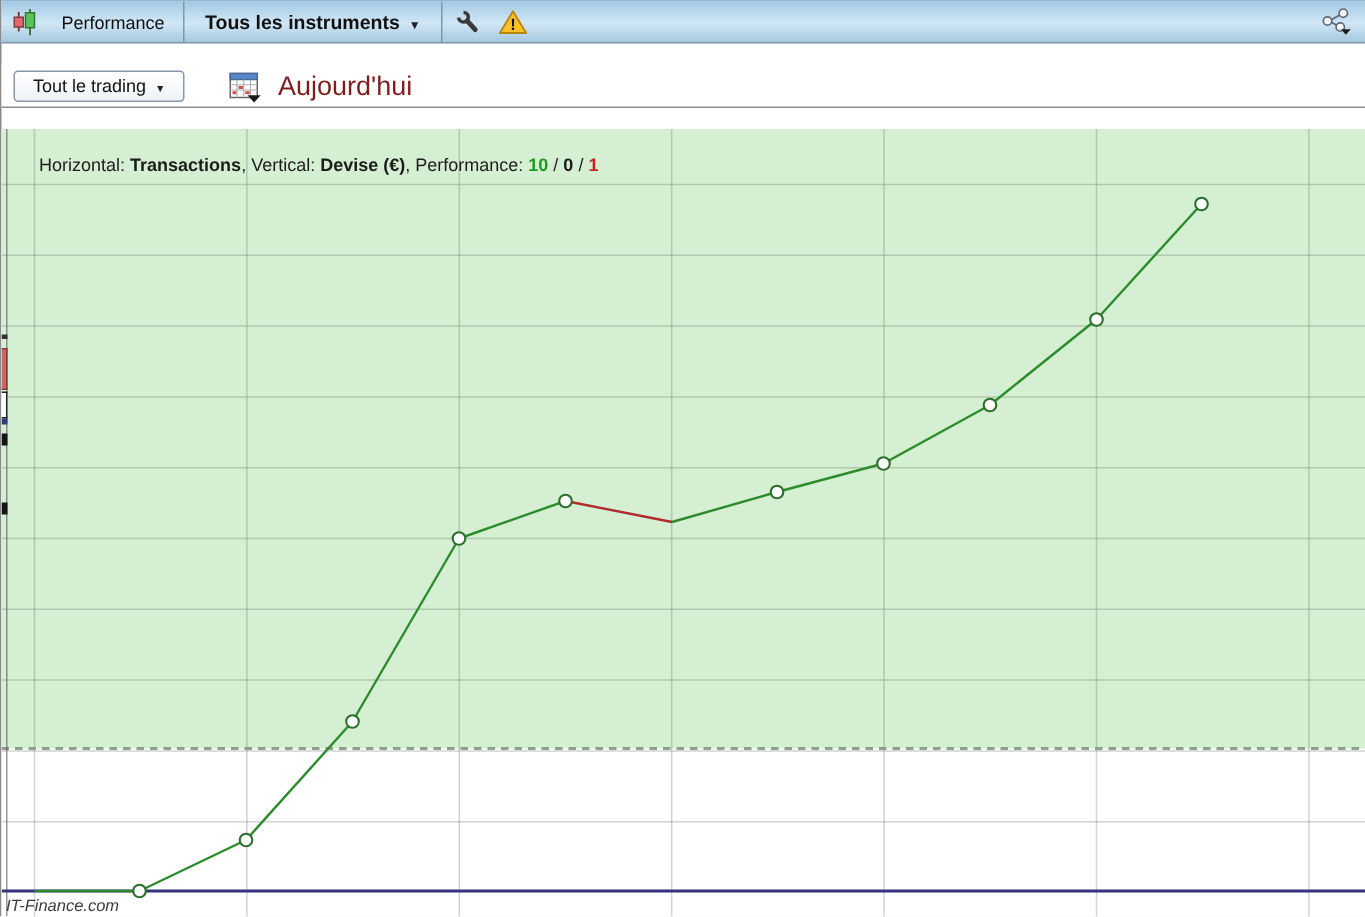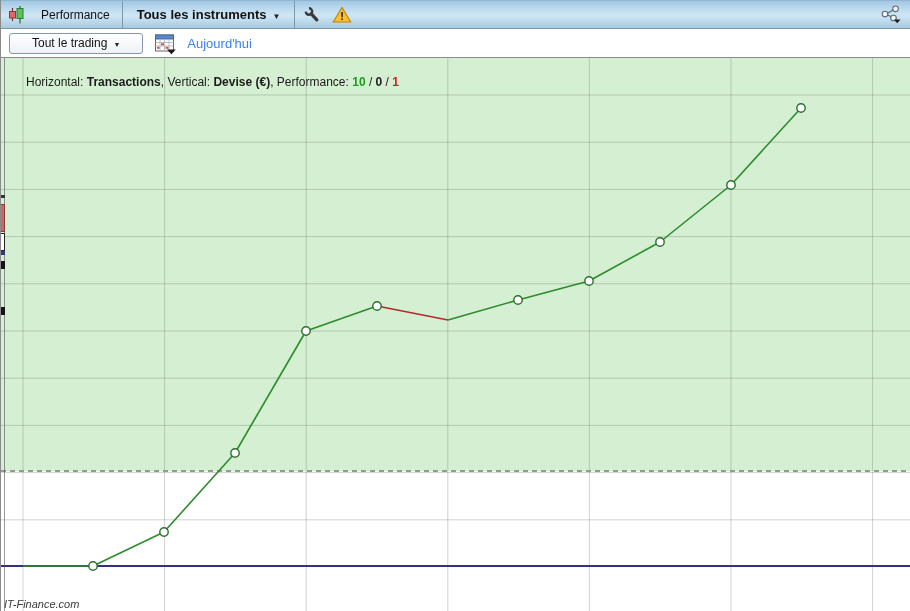--- a/index.html
+++ b/index.html
@@ -1,44 +1,44 @@
 <!DOCTYPE html>
 <html><head>
 <meta charset="utf-8">
 <style>
   * { box-sizing: border-box; margin: 0; padding: 0; }
   html,body { width: 910px; height: 611px; overflow: hidden;
     font-family: "Liberation Sans", sans-serif; background: #fff; }
   .window { width: 910px; height: 611px; display: flex; flex-direction: column;
-    border-left: 1px solid #8a8a8a; }
+    border-left: 1px solid #8a8a8a; gap: 14px; }
 
   
   .toolbar-top { height: 29px; flex: 0 0 29px; display: flex; align-items: center;
     background: linear-gradient(180deg,#a3c8e2 0%,#c6e0f2 40%,#cfe6f4 55%,#a6c9e1 100%);
     border-top: 1px solid #8fb6d2; border-bottom: 1px solid #7d94a9; }
   .tb-sep { width: 1px; align-self: stretch; background: #7e98ae; margin: 0 2px; }
   .tb-label { font-size: 12px; color: #111; margin: 0 10px; white-space: nowrap; }
   .instr { display: flex; align-items: center; font-size: 13px; font-weight: bold;
     color: #111; margin: 16px 12px; cursor: default; white-space: nowrap; }
   .arr::after { content: "▼"; font-size: 7px; color: #222; margin-left: 6px; }
   .instr .arr::after { font-size: 8px; }
   .tb-iconbtn { display: flex; align-items: center; justify-content: center;
     width: 24px; height: 24px; margin: 0 3px; background: transparent; border: none; }
   .share-btn { margin-left: auto; margin-right: 6px; display: flex; align-items: center; }
 
   
   .toolbar-filters { height: 29px; flex: 0 0 29px; display: flex; align-items: center;
     background: #ffffff; border-bottom: 1px solid #8c8c8c; padding-left: 8px; }
-  .drop-btn { display: flex; align-items: center; height: 21px; padding: 0 22px;
-    margin-right: 10px; font-size: 12px; color: #111; border: 1px solid #8898ab;
+  .drop-btn { display: flex; align-items: center; height: 21px; padding: 0 12px;
+    margin-right: 28px; font-size: 12px; color: #111; border: 1px solid #8898ab;
     border-radius: 3px; background: linear-gradient(180deg,#ffffff,#eef2f6);
     font-family: "Liberation Sans", sans-serif; white-space: nowrap; }
   .cal-btn { border: none; background: transparent; width: 26px; height: 24px;
     margin-right: 8px; display: flex; align-items: center; justify-content: center; }
-  .period { font-size: 13px; color: #3b82f6; }
+  .period { font-size: 18px; color: #7f1d1d; }
 
   
   .chart { position: relative; flex: 1 1 auto; background: #ffffff; overflow: hidden; }
   .chart svg.plot { position: absolute; left: 0; top: 0; }
   .chart-header { position: absolute; top: 3px; left: 5px; font-size: 12px;
     color: #1c1c1c; white-space: pre; }
   .chart-header b { font-weight: bold; }
   .watermark { position: absolute; left: 3px; bottom: 1px; font-size: 11px; color: #3c3c3c; font-style: italic; }
   .edge-line { position: absolute; left: 3px; top: 0; bottom: 0; width: 1px;
     background: rgba(70,70,70,.55); }

